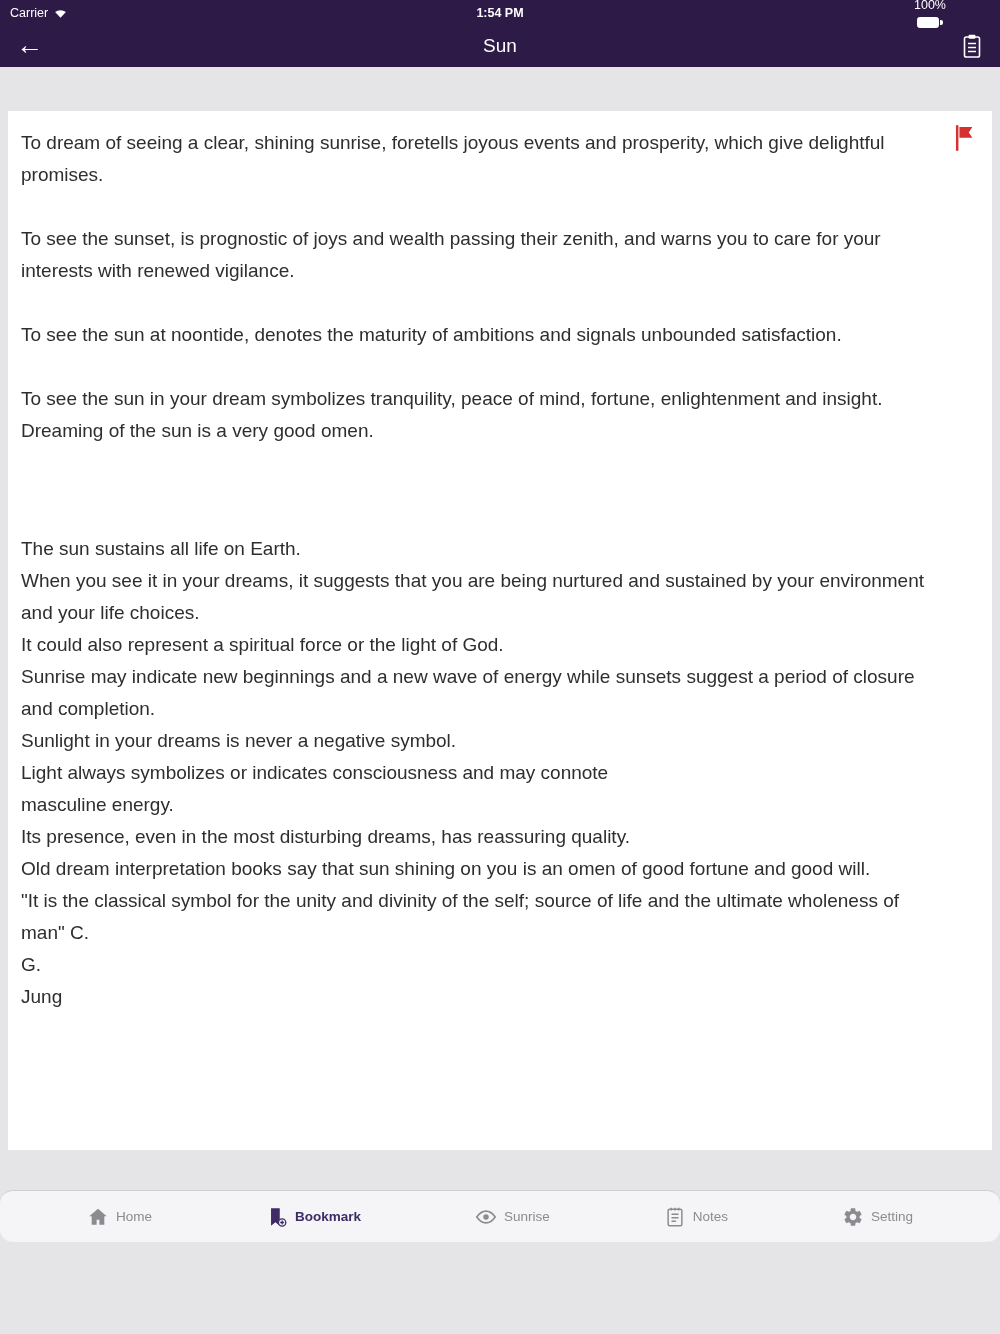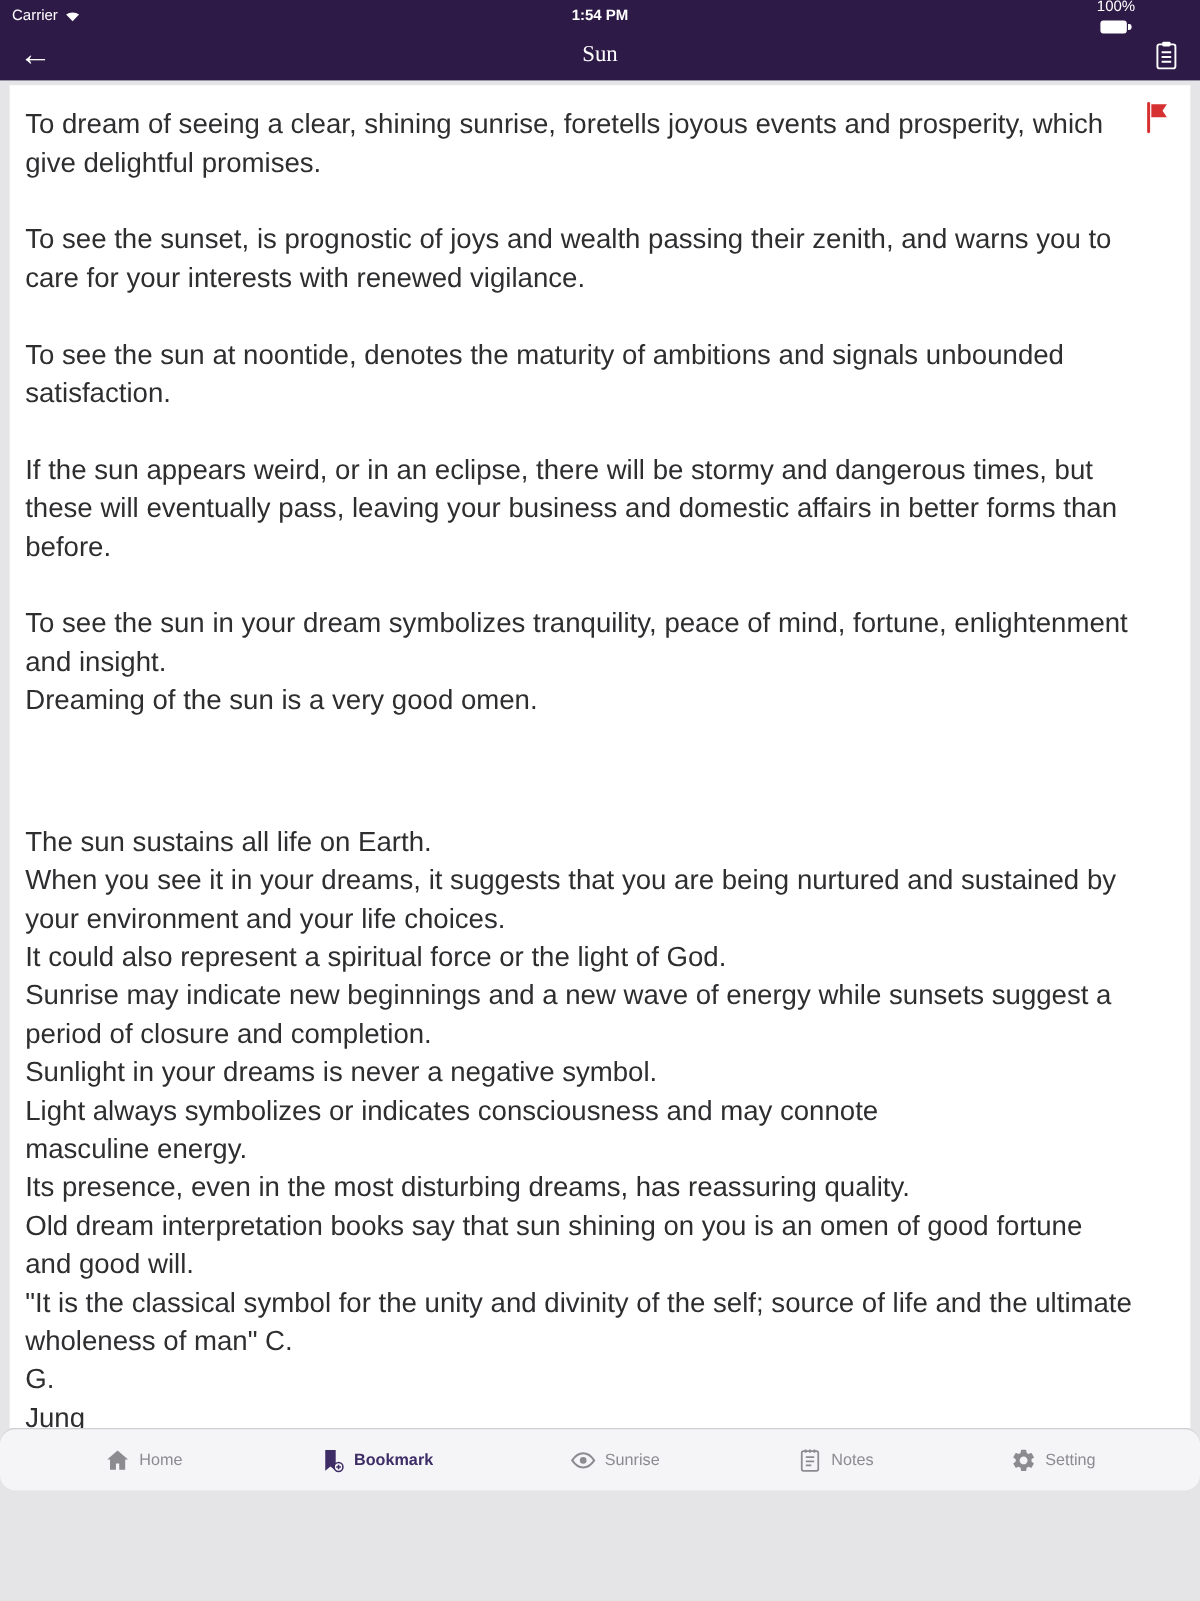--- a/index.html
+++ b/index.html
@@ -3,21 +3,21 @@
 <meta charset="utf-8">
 <style>
   * { box-sizing: border-box; }
   html, body { margin: 0; padding: 0; }
   body {
     width: 1000px; height: 1334px;
     font-family: "Liberation Sans", sans-serif;
     background: #e5e4e7;
     overflow: hidden;
   }
-  .app { width: 1000px; height: 1242px; display: flex; flex-direction: column; }
+  .app { width: 1000px; height: 1242px; display: flex; flex-direction: column; gap: 40px; }
 
   
   .header { background: var(--header-bg, #2e1a47); color: #fff; flex: 0 0 auto; }
   .status-bar {
     height: 24px; display: flex; align-items: center;
     justify-content: space-between; padding: 2px 10px 0 10px;
     font-size: 12.5px;
   }
   .status-left, .status-right { display: flex; align-items: center; gap: 5px; width: 120px; }
   .status-right { justify-content: flex-end; flex-direction: column; }
@@ -35,38 +35,38 @@
   .nav-bar {
     height: 43px; display: flex; align-items: center;
     justify-content: space-between; padding: 0 16px; position: relative;
   }
   .back-btn {
     background: none; border: none; color: #fff; font-size: 27px;
     line-height: 1; padding: 0; cursor: pointer; font-family: inherit;
   }
   .nav-title {
     position: absolute; left: 0; right: 0; text-align: center;
-    font-size: 19px; font-weight: 500; pointer-events: none; font-family: Liberation Serif, serif;
+    font-size: 19px; font-weight: 500; pointer-events: none;
   }
   .notes-btn { background: none; border: none; padding: 0; cursor: pointer; }
   .notes-btn svg { width: 24px; height: 26px; display: block; }
 
   
   .content-wrap { flex: 1 1 auto; padding: 4px 8px 0 8px; overflow: hidden; }
   .content-card {
     background: #fff; height: 100%; position: relative;
     padding: 16px 48px 0 13px;
   }
   .flag-btn {
     position: absolute; top: 12px; right: 14px;
     background: none; border: none; padding: 0; cursor: pointer;
     color: var(--flag, #d63031);
   }
   .flag-btn svg { width: 27px; height: 30px; display: block; }
-  .article { color: #2e2e30; font-size: 23px; line-height: 32px; }
+  .article { color: #2e2e30; font-size: 19px; line-height: 32px; }
   .paragraph { margin: 0 0 32px 0; white-space: pre-line; min-height: 22px; }
 
   
   .tab-bar {
     flex: 0 0 auto; height: 52px; background: #f5f4f6;
     border-top: 1px solid #cfcfd2;
     display: flex; align-items: center; justify-content: space-around;
     padding: 0 30px;
     border-radius: 13px;
   }
@@ -124,21 +124,20 @@
           <svg viewBox="0 0 24 26">
             <path d="M5.5 2.5 v21" stroke="currentColor" stroke-width="2.2" stroke-linecap="round"></path>
             <path d="M7.5 3.2 h11.5 l-3.2 4.8 3.2 4.8 H7.5 Z" fill="currentColor"></path>
           </svg>
         </span>
       </button>
       <div class="article">
           <p class="paragraph">To dream of seeing a clear, shining sunrise, foretells joyous events and prosperity, which give delightful promises.</p>
           <p class="paragraph">To see the sunset, is prognostic of joys and wealth passing their zenith, and warns you to care for your interests with renewed vigilance.</p>
           <p class="paragraph">To see the sun at noontide, denotes the maturity of ambitions and signals unbounded satisfaction.</p>
-          <p class="paragraph">If the sun appears weird, or in an eclipse, there will be stormy and dangerous times, but these will eventually pass, leaving your business and domestic affairs in better forms than before.</p>
           <p class="paragraph">To see the sun in your dream symbolizes tranquility, peace of mind, fortune, enlightenment and insight.
 Dreaming of the sun is a very good omen.</p>
           <p class="paragraph"></p>
           <p class="paragraph">The sun sustains all life on Earth.
 When you see it in your dreams, it suggests that you are being nurtured and sustained by your environment and your life choices.
 It could also represent a spiritual force or the light of God.
 Sunrise may indicate new beginnings and a new wave of energy while sunsets suggest a period of closure and completion.
 Sunlight in your dreams is never a negative symbol.
 Light always symbolizes or indicates consciousness and may connote
 masculine energy.

